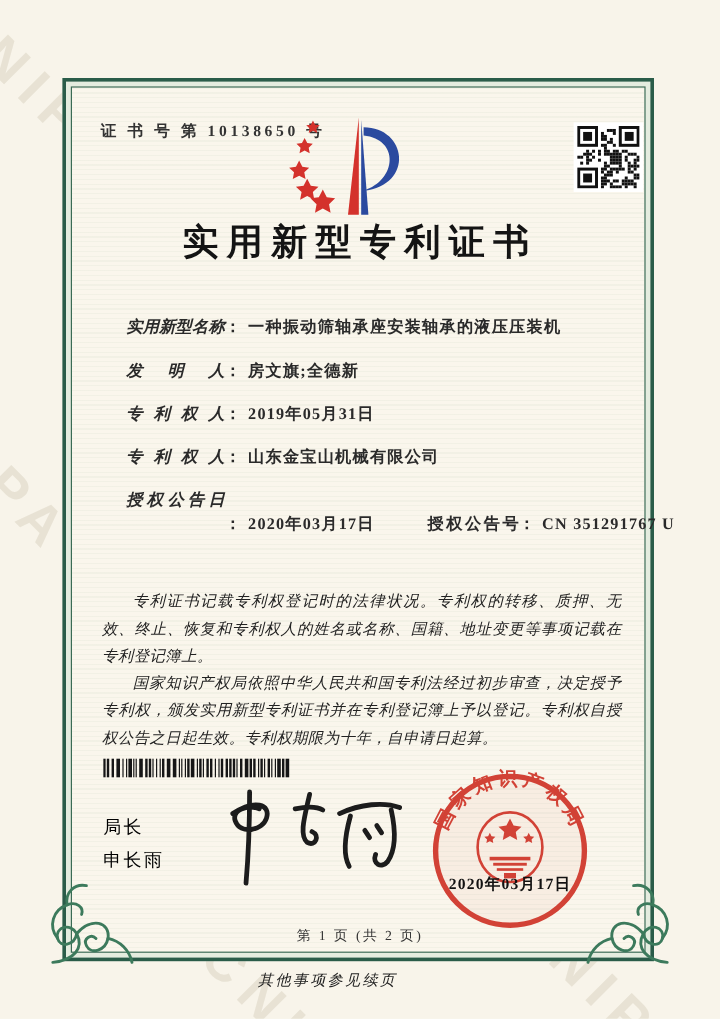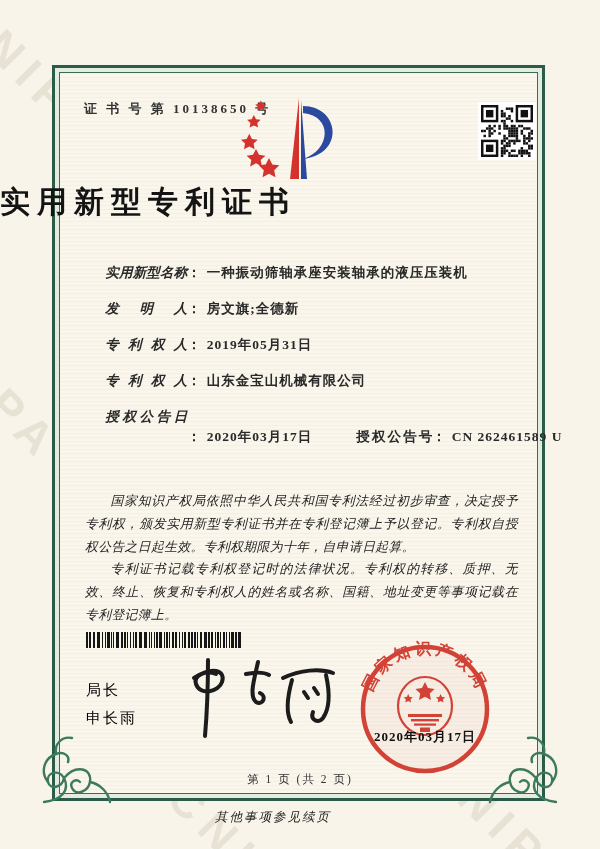--- a/index.html
+++ b/index.html
@@ -35,21 +35,21 @@
   .flourish{position:absolute;z-index:5;}
   
   .content{position:absolute;left:0;top:0;width:600px;height:849px;z-index:3;}
   .cert-number{
     position:absolute;left:84px;top:100px;
     font-size:13px;letter-spacing:3px;color:#333;font-weight:600;
   }
   .logo{position:absolute;left:236px;top:92px;}
   .qr{position:absolute;left:478px;top:102px;width:58px;height:58px;background:#fff;padding:3px;box-sizing:border-box;}
   .title{
-    position:absolute;left:0;top:182px;width:600px;text-align:left;
+    position:absolute;left:0;top:182px;width:600px;text-align:center;
     font-size:30px;font-weight:bold;letter-spacing:7px;color:#141414;
   }
   .fields{position:absolute;left:85px;top:248px;width:440px;}
   .frow{height:36px;font-size:13.5px;font-weight:600;color:#2a2a2a;white-space:pre;}
   .flabel{display:inline-block;width:82px;text-align:justify;text-align-last:justify;vertical-align:top;font-style:italic;}
   .fcolon{display:inline-block;margin-right:6px;}
   .fvalue{letter-spacing:1px;}
   .frow .second{margin-left:44px;}
   .frow .flabel2{display:inline-block;width:76px;text-align:justify;text-align-last:justify;margin-top:20px;}
   .body-text{
@@ -275,27 +275,27 @@
     <div class="frow">
       <span class="flabel">发明人</span><span class="fcolon">：</span><span class="fvalue">房文旗;全德新</span>
     </div>
     <div class="frow">
       <span class="flabel">专利权人</span><span class="fcolon">：</span><span class="fvalue">2019年05月31日</span>
     </div>
     <div class="frow">
       <span class="flabel">专利权人</span><span class="fcolon">：</span><span class="fvalue">山东金宝山机械有限公司</span>
     </div>
     <div class="frow">
-      <span class="flabel">授权公告日</span><span class="fcolon">：</span><span class="fvalue">2020年03月17日</span><span class="second"><span class="flabel2">授权公告号</span><span class="fcolon">：</span><span class="fvalue">CN 262461589 U</span></span>
+      <span class="flabel">授权公告日</span><span class="fcolon">：</span><span class="fvalue">2020年03月17日</span><span class="second"><span class="flabel2">授权公告号</span><span class="fcolon">：</span><span class="fvalue">CN 351291767 U</span></span>
     </div>
   </div>
 
   <div class="body-text">
+    <p>专利证书记载专利权登记时的法律状况。专利权的转移、质押、无效、终止、恢复和专利权人的姓名或名称、国籍、地址变更等事项记载在专利登记簿上。</p>
     <p>国家知识产权局依照中华人民共和国专利法经过初步审查，决定授予专利权，颁发实用新型专利证书并在专利登记簿上予以登记。专利权自授权公告之日起生效。专利权期限为十年，自申请日起算。</p>
-    <p>专利证书记载专利权登记时的法律状况。专利权的转移、质押、无效、终止、恢复和专利权人的姓名或名称、国籍、地址变更等事项记载在专利登记簿上。</p>
   </div>
 
   <svg class="barcode" id="barcode-svg" width="156" height="16">
       <rect x="0" y="0" width="2" height="16" fill="#161616"></rect>
       <rect x="3" y="0" width="2" height="16" fill="#161616"></rect>
       <rect x="7" y="0" width="2" height="16" fill="#161616"></rect>
       <rect x="11" y="0" width="3" height="16" fill="#161616"></rect>
       <rect x="16" y="0" width="1" height="16" fill="#161616"></rect>
       <rect x="19" y="0" width="1" height="16" fill="#161616"></rect>
       <rect x="21" y="0" width="3" height="16" fill="#161616"></rect>

